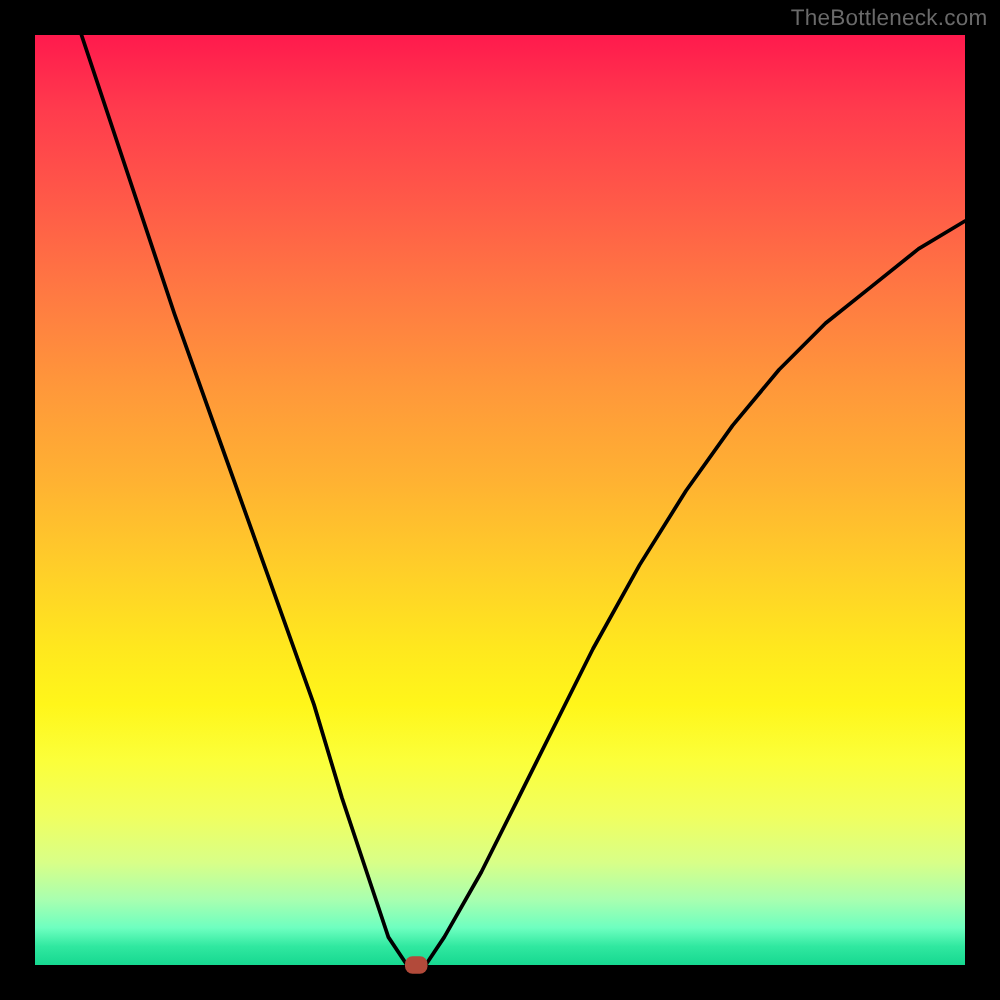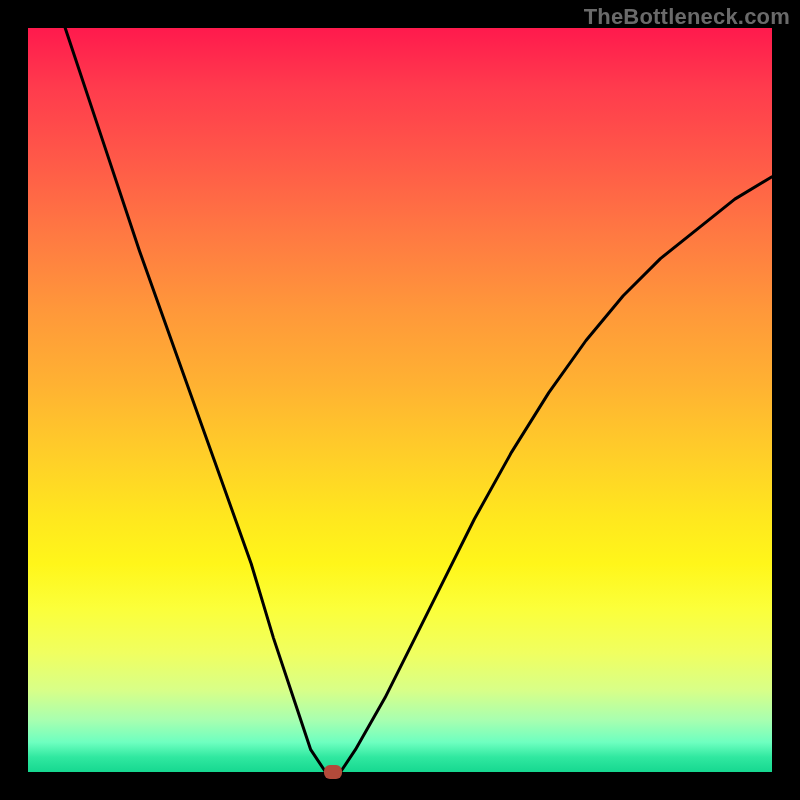--- a/index.html
+++ b/index.html
@@ -33,22 +33,22 @@
       #a8ffb0 93%,
       #6effc0 96%,
       #30e8a0 98%,
       #16d890 100%);
   }
   .watermark {
     position: absolute;
     top: 4px;
     right: 10px;
     color: #6a6a6a;
-    font-size: 22px;
-    font-weight: 700;
+    font-size: 18px;
+    font-weight: 400;
     letter-spacing: 0.2px;
     user-select: none;
   }
   svg.curve {
     position: absolute;
     left: 28px;
     top: 28px;
     width: 744px;
     height: 744px;
     overflow: visible;

